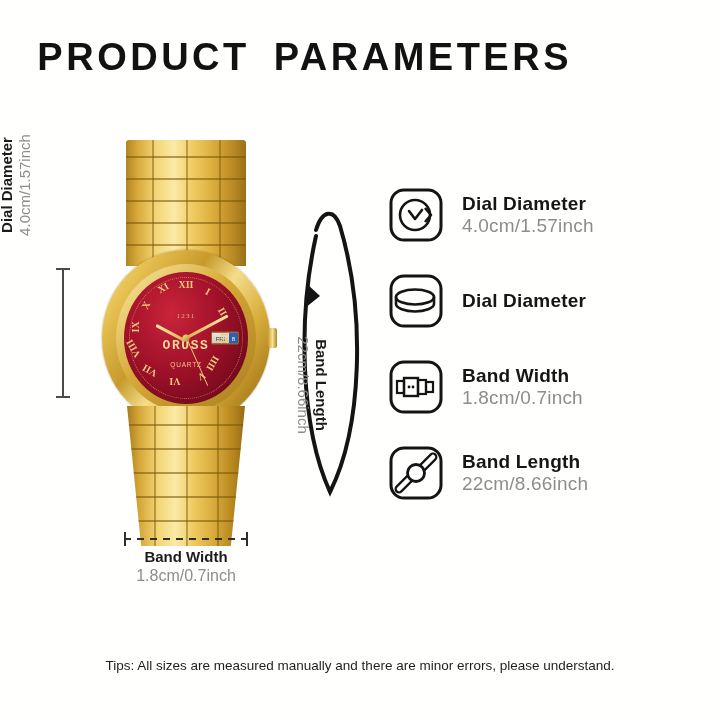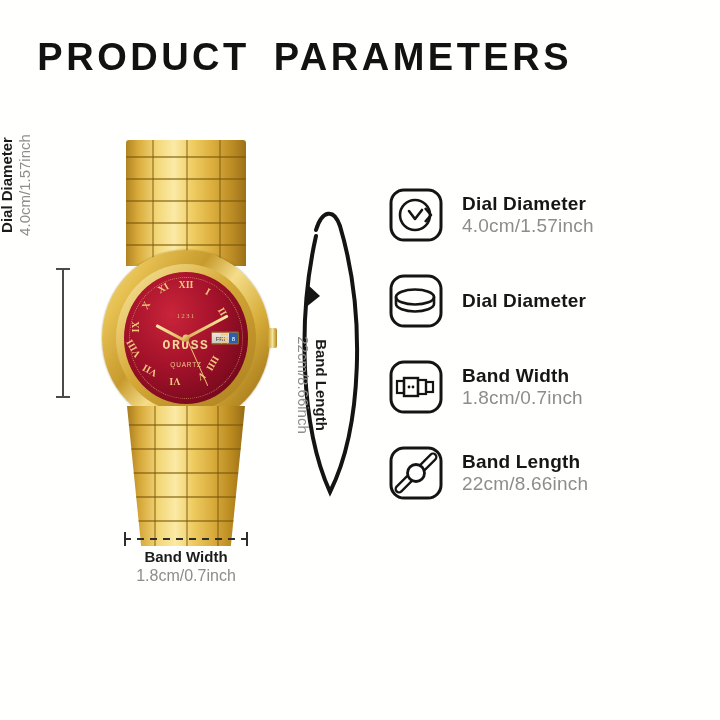--- a/index.html
+++ b/index.html
@@ -306,14 +306,15 @@
         </svg>
       </div>
       <div class="spec-txt">
         <span class="l1">Band Length</span>
         <span class="l2">22cm/8.66inch</span>
       </div>
     </div>
 
   </div>
 
+  <div class="tips">Tips:  All sizes are measured manually and there are minor errors, please understand.</div>
 
 </div>
 
 </body></html>

